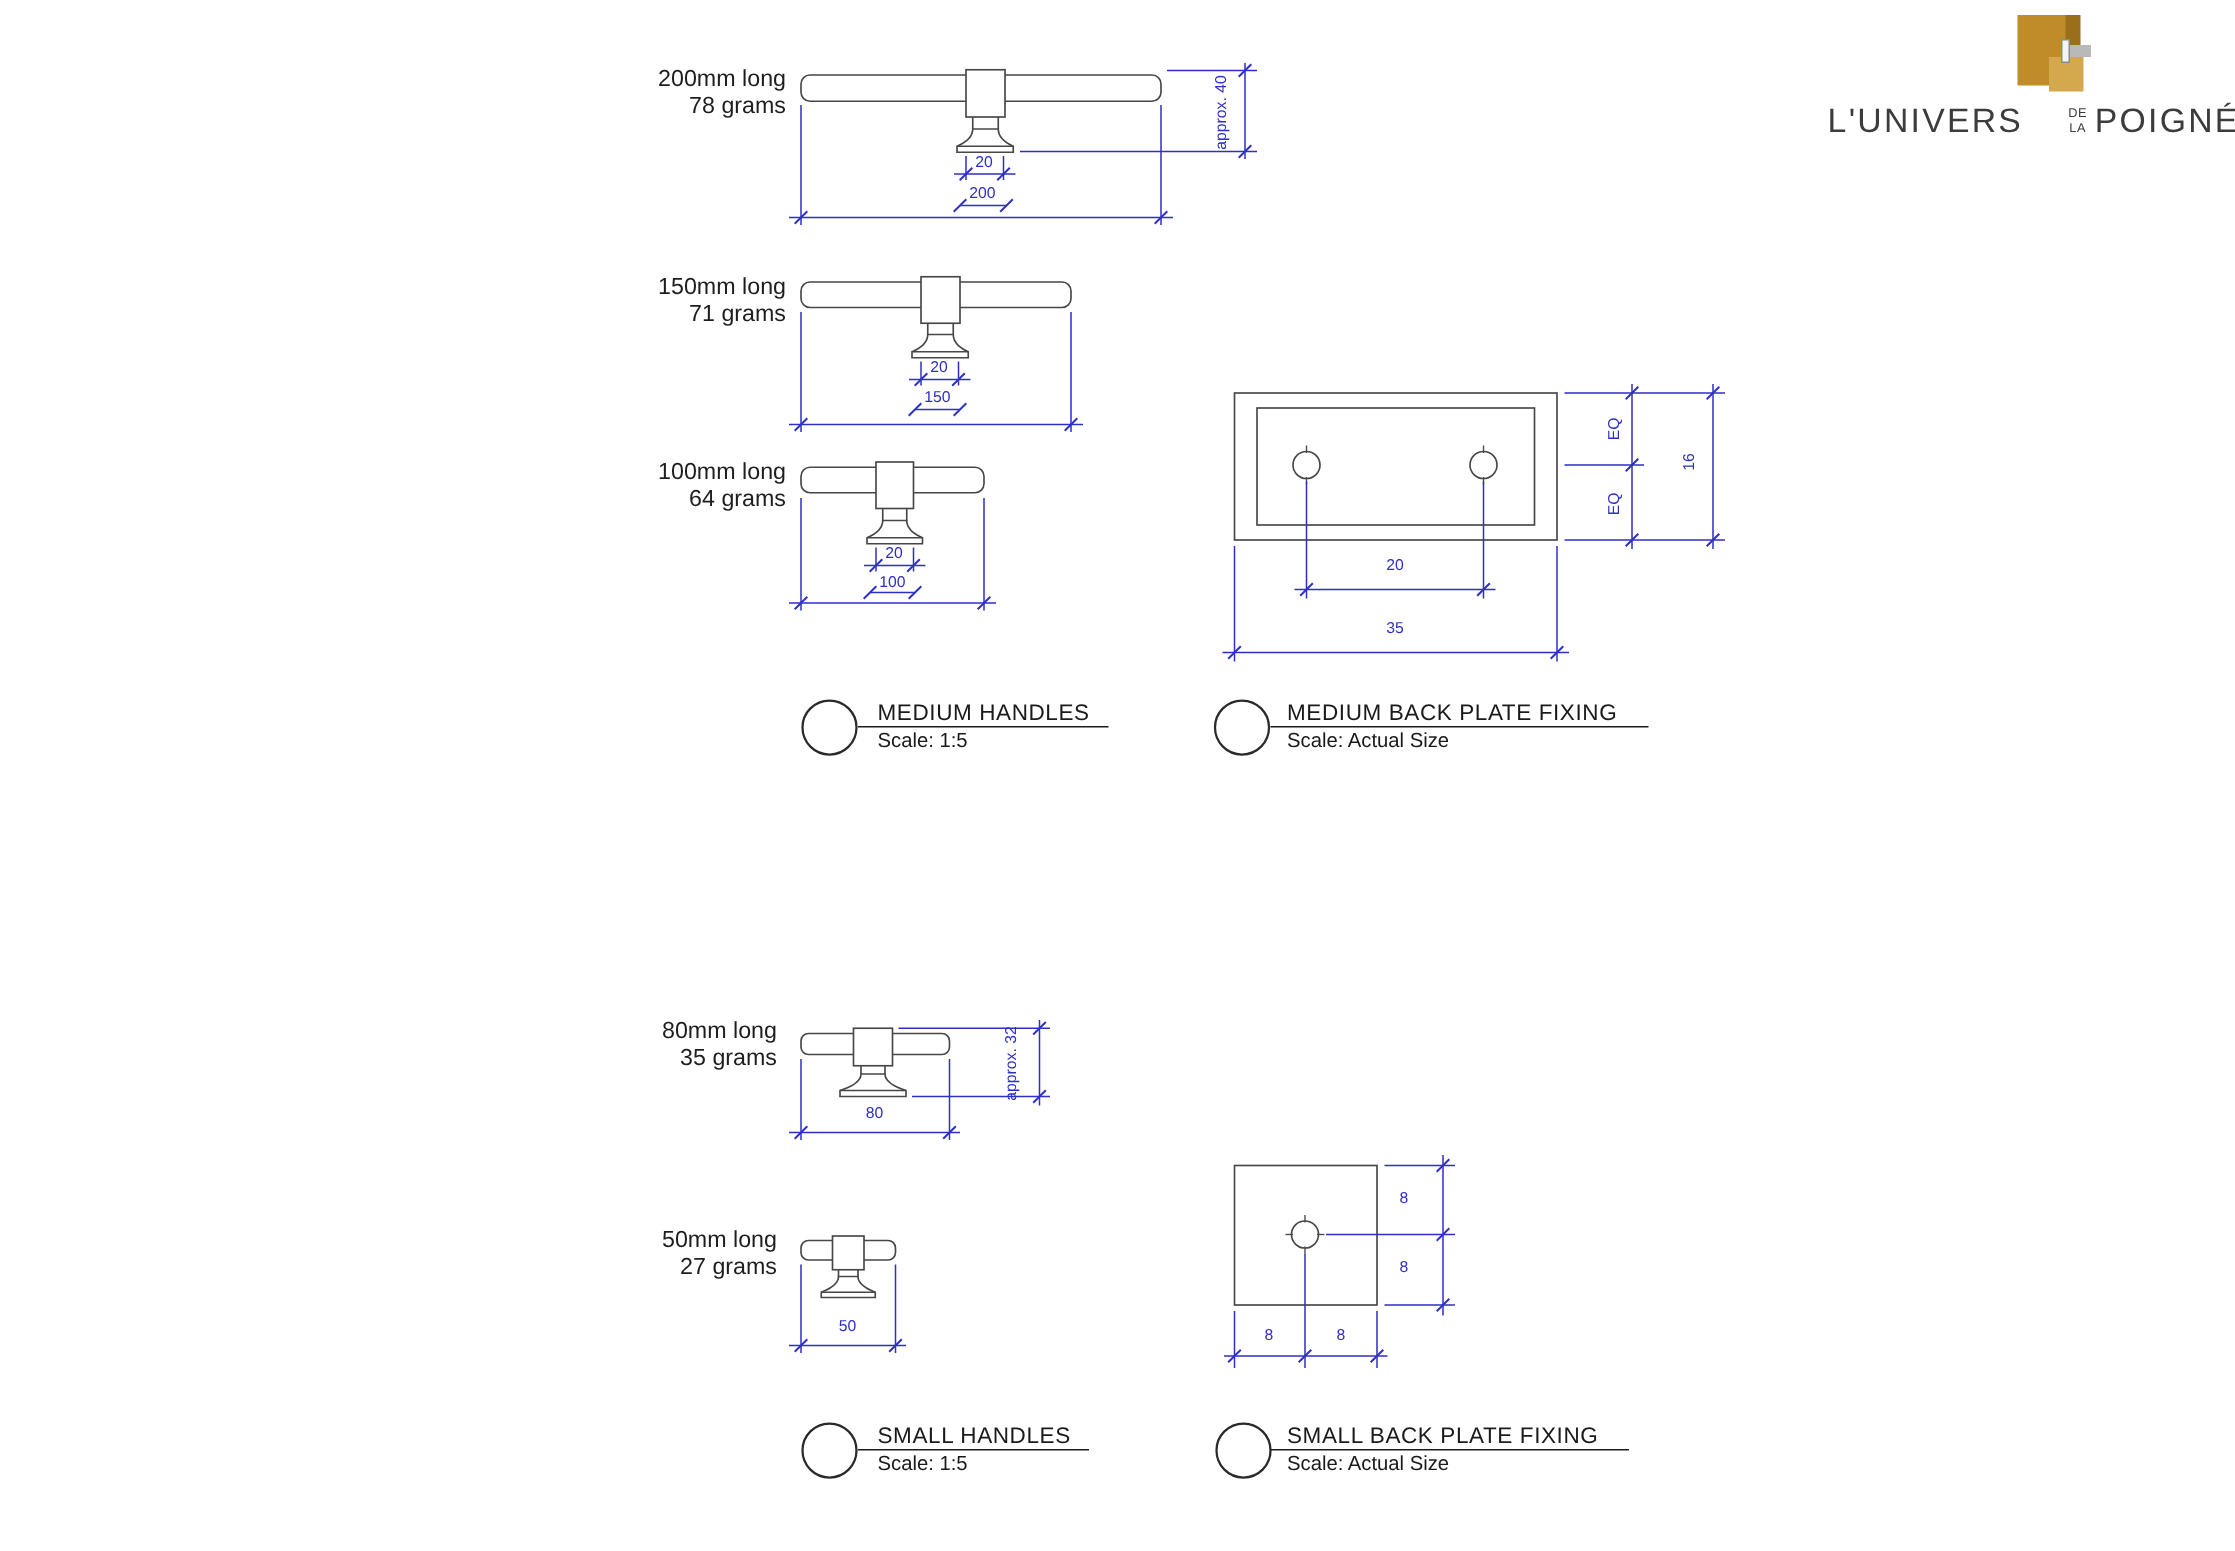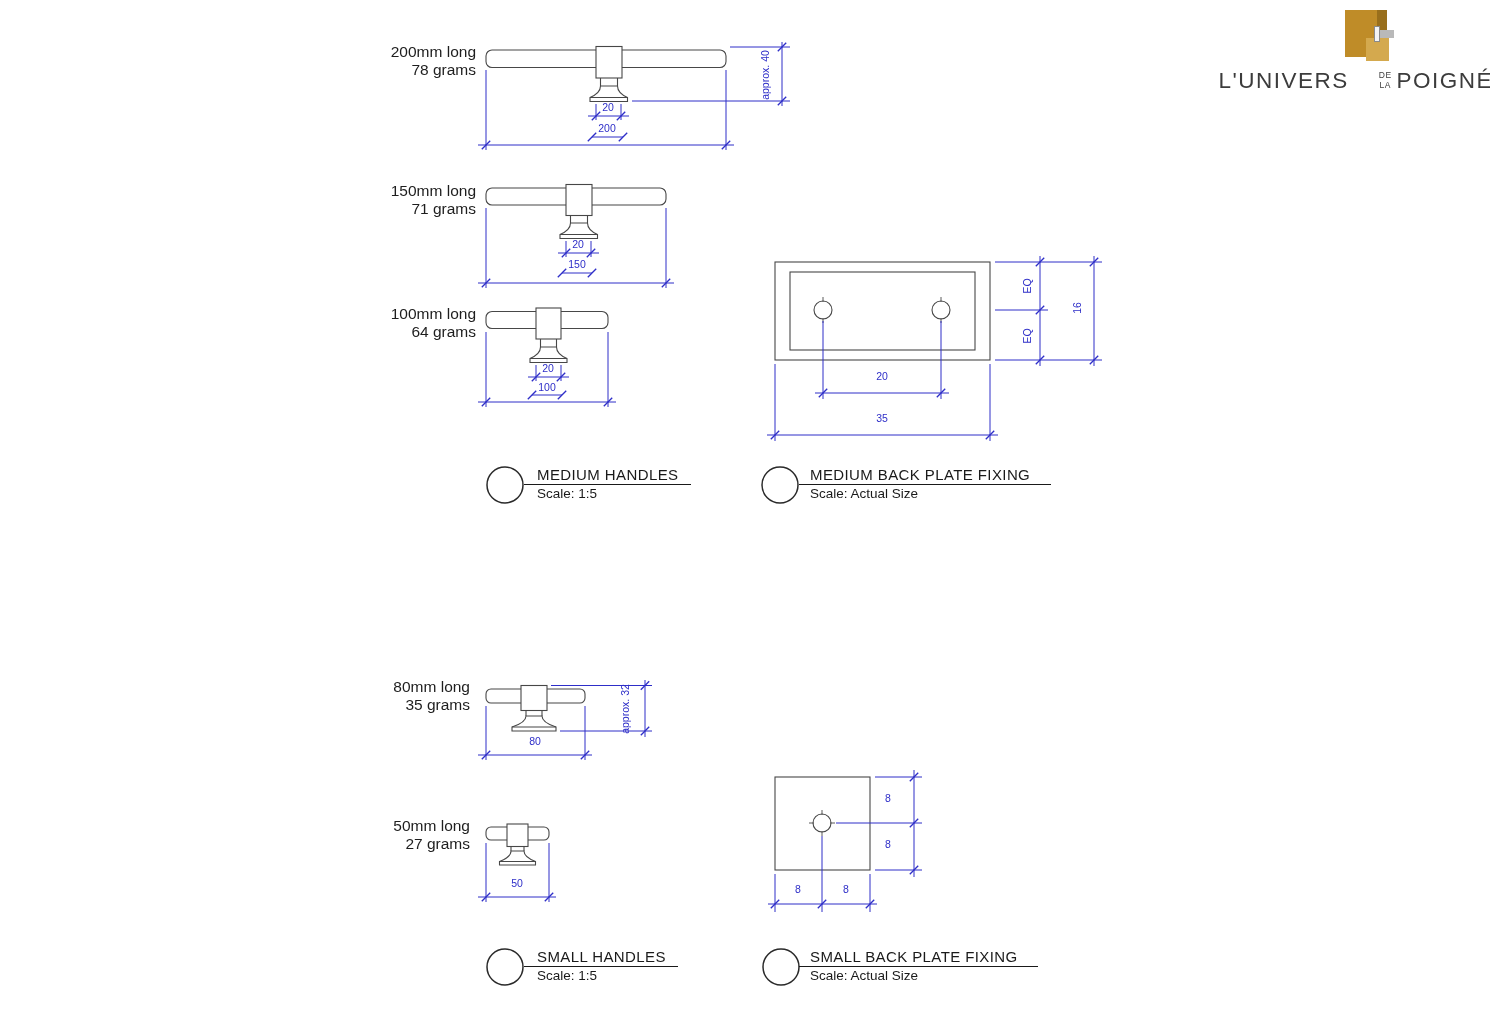--- a/index.html
+++ b/index.html
@@ -1,19 +1,19 @@
 <!DOCTYPE html>
 <html><head>
 <meta charset="utf-8">
 <title>Handles Technical Drawing Sheet</title>
 <style>
   * { margin:0; padding:0; box-sizing:border-box; }
   html,body { background:#ffffff; }
   .sheet { position:relative; width:1490px; height:1034px; background:#ffffff; overflow:hidden;
-           font-family:"Liberation Sans", sans-serif; }
+           font-family:"Liberation Sans", sans-serif;padding-left:48px; }
   svg text { font-family:"Liberation Sans","DejaVu Sans",sans-serif; }
 
   .outline       { fill:none; stroke:#474747; stroke-width:1.1; }
   .outline-white { fill:#ffffff; stroke:#474747; stroke-width:1.1; }
   .centertick    { stroke:#474747; stroke-width:0.9; }
 
   .dimgroup line { stroke:#2e2ec8; stroke-width:1; }
   .tick          { stroke:#2e2ec8; stroke-width:1.3; }
   .dim-text      { fill:#2e2ec8; font-size:10.5px; }
 

